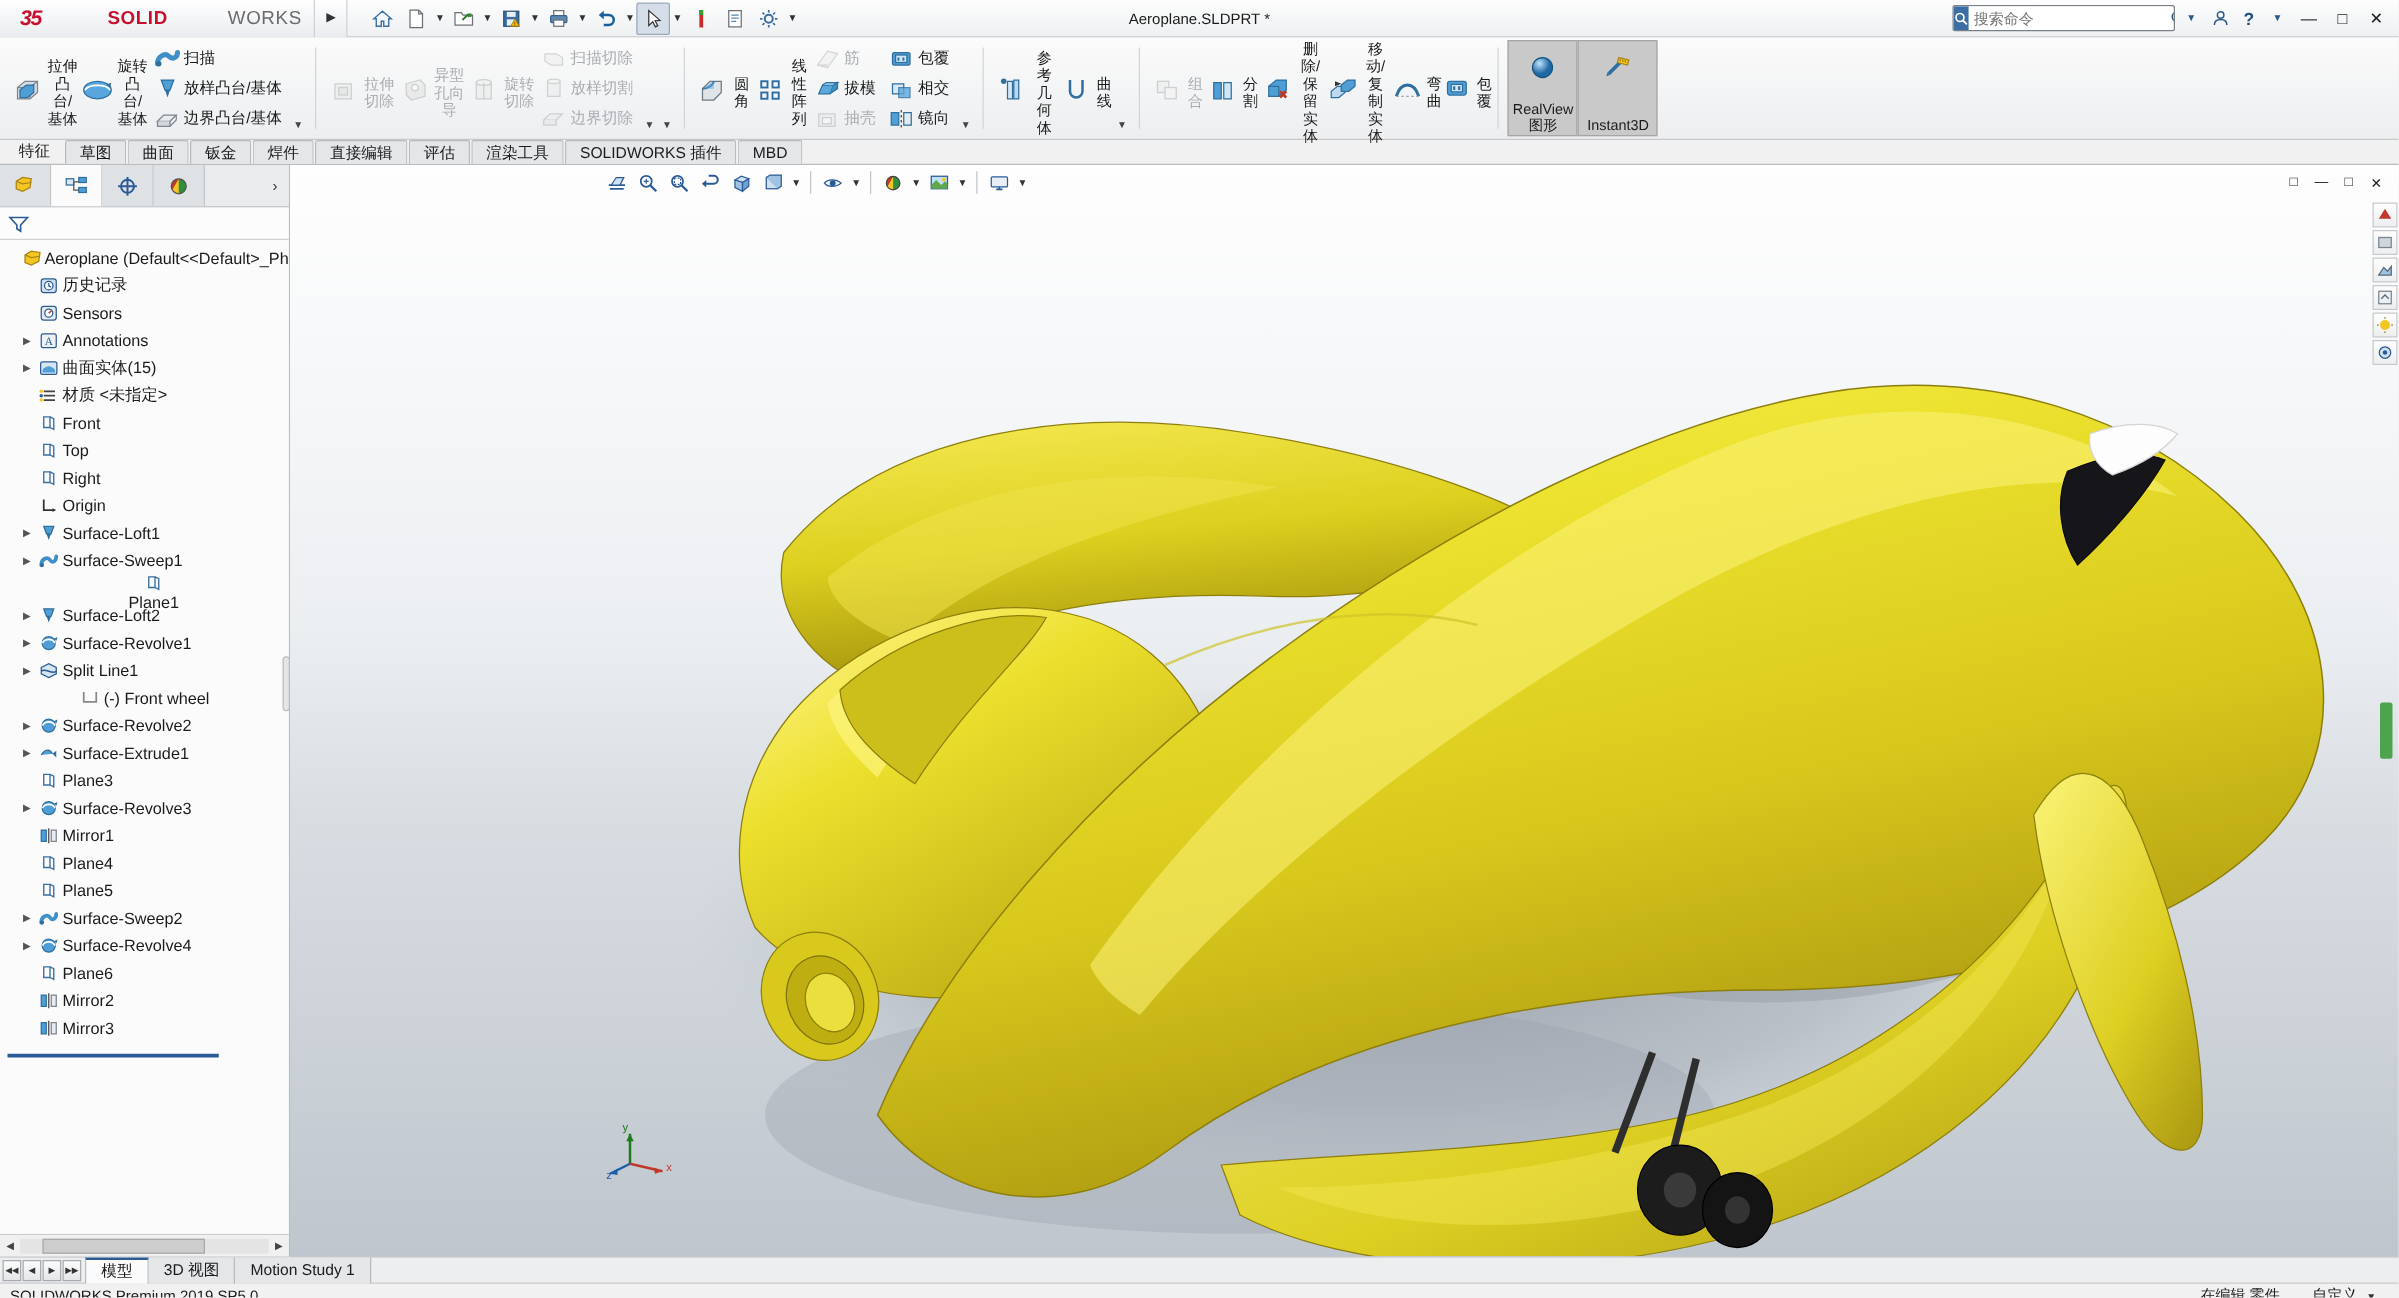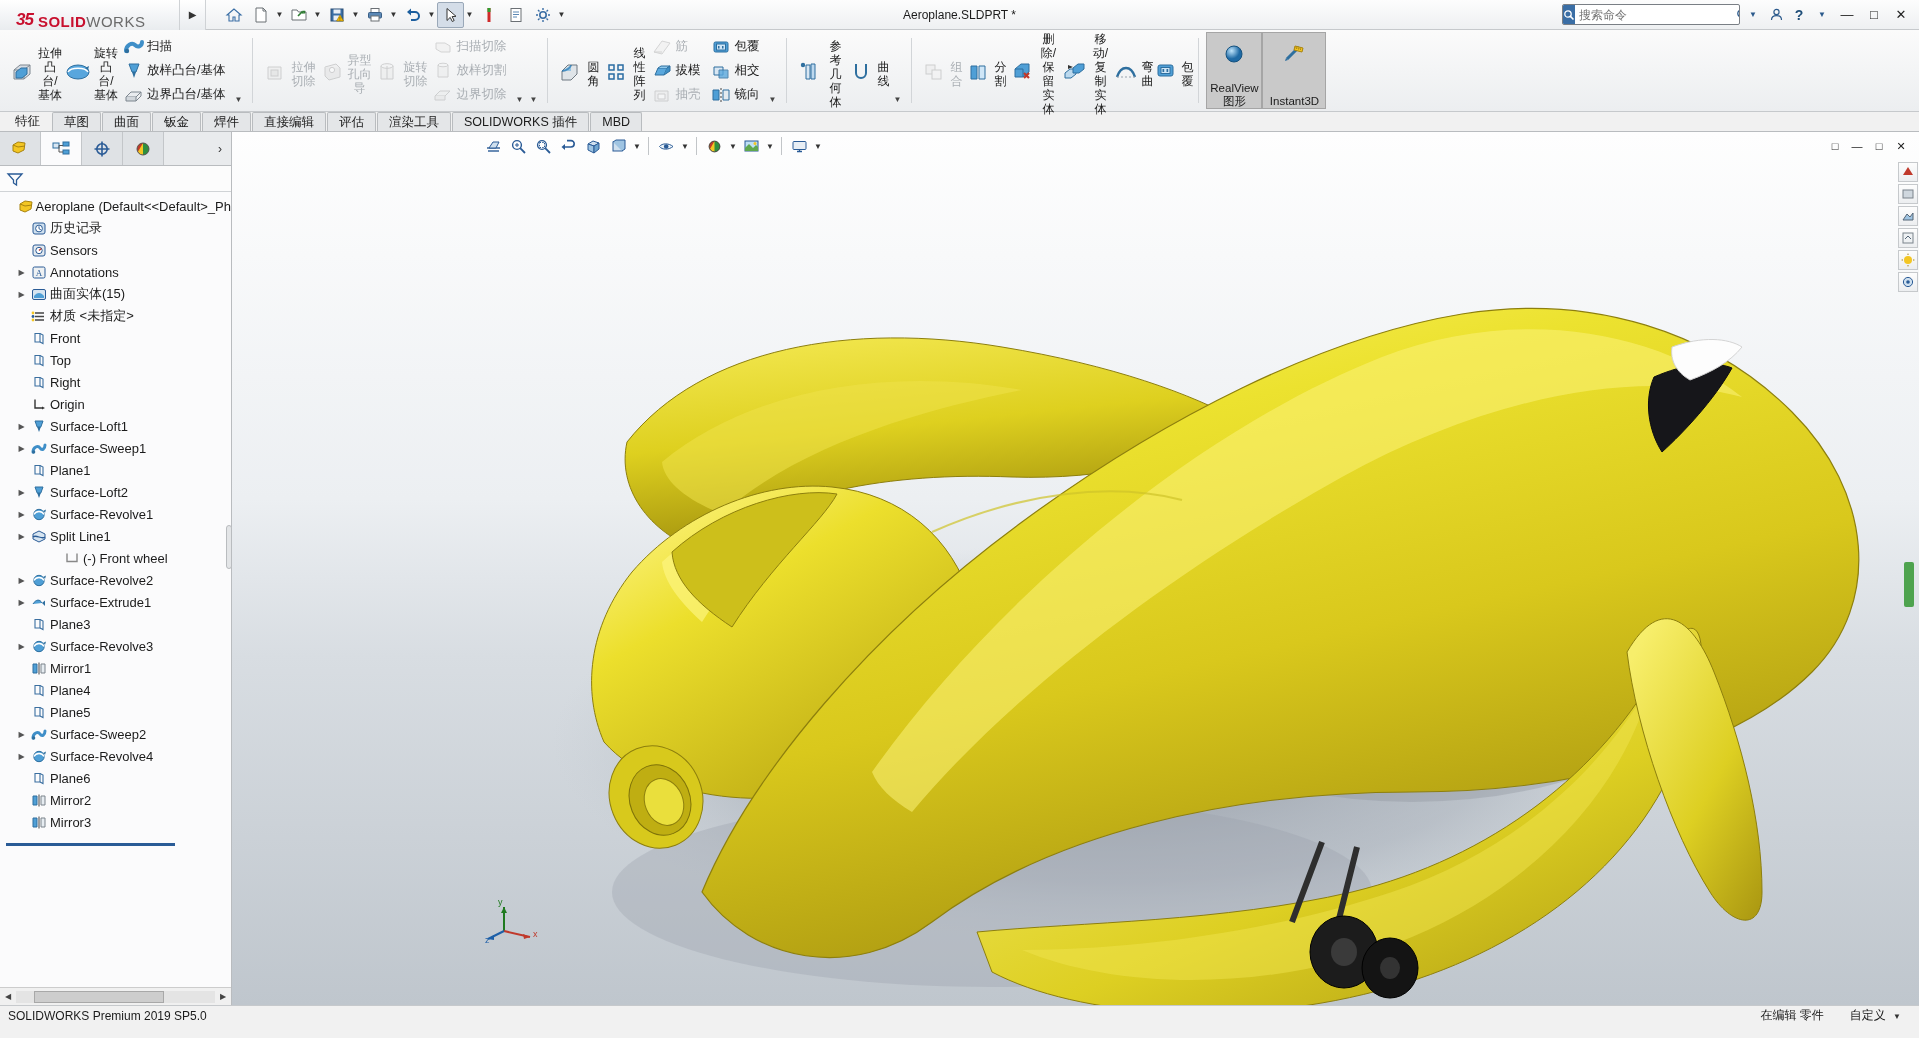--- a/index.html
+++ b/index.html
@@ -14,24 +14,25 @@
   #app { position: relative; width: 1919px; height: 1038px; background: #f1f1f1; }
 
   
   .titlebar {
     position: relative; height: 30px;
     background: linear-gradient(#fdfdfd, #eef0f2);
     border-bottom: 1px solid #c6c9cc;
     display: flex; align-items: center;
   }
   .sw-logo {
-    display: flex; align-items: flex-end; padding: 0 10px 0 16px;
+    display: flex; align-items: center; padding: 0 10px 0 16px;
     height: 30px; min-width: 180px;
     background: linear-gradient(#ffffff, #e9ecef);
     border-right: 1px solid #cfd2d5;
+    gap: 48px;
   }
   .sw-logo .ds { color: #c8102e; font-weight: bold; font-size: 17px; font-style: italic; letter-spacing: -1px; }
   .sw-logo .solid { color: #c8102e; font-weight: bold; font-size: 15px; letter-spacing: .5px; margin-left:5px;}
   .sw-logo .works { color: #6b6b6b; font-weight: normal; font-size: 15px; letter-spacing: .5px; }
   .tb-arrow {
     width: 26px; height: 30px; display:flex; align-items:center; justify-content:center;
     border-right: 1px solid #cfd2d5; background: linear-gradient(#fff,#e9ecef);
     font-size: 10px; color:#333;
   }
   .qat { display: flex; align-items: center; gap: 0px; padding-left: 14px; }
@@ -810,21 +811,21 @@
             <div class="trow" style="padding-left: 15px;">
               <span class="exp">▶</span>
               <span class="ti">
                 <svg width="16" height="15" viewBox="0 0 16 15">
                   <path d="M2 11c0-5 5-7 7-4s5 1 5-3" fill="none" stroke="#3f8fc8" stroke-width="3" stroke-linecap="round"></path>
                   <circle cx="2.6" cy="11" r="1.7" fill="#2e6f9f"></circle>
                 </svg>
               </span>
               <span class="tl">Surface-Sweep1</span>
             </div>
-            <div class="trow" style="padding-left: 15px;">
+            <div class="trow" style="padding-left: 15px; flex-direction: column;">
               <span class="exp"></span>
               <span class="ti">
                 <svg width="16" height="15" viewBox="0 0 16 15">
                   <path d="M4 2.5h5v8.5H4z" fill="none" stroke="#3b6fa0" stroke-width="1.1"></path>
                   <path d="M9 2.5l3 1.5v8.5l-3-1.5" fill="none" stroke="#3b6fa0" stroke-width="1.1"></path>
                 </svg>
               </span>
               <span class="tl">Plane1</span>
             </div>
             <div class="trow" style="padding-left: 15px;">
@@ -1211,20 +1212,31 @@
         <path d="M46 52 l-7 -3 1 5z" fill="#c0392b"></path>
         <path d="M20 46 L4 54" stroke="#1d5fa8" stroke-width="2"></path>
         <path d="M4 54 l6 -4 0 5z" fill="#1d5fa8"></path>
         <text x="14" y="20" font-size="9" fill="#1f7a1f" font-family="Liberation Sans, sans-serif">y</text>
         <text x="49" y="52" font-size="9" fill="#c0392b" font-family="Liberation Sans, sans-serif">x</text>
         <text x="1" y="58" font-size="9" fill="#1d5fa8" font-family="Liberation Sans, sans-serif">z</text>
       </svg>
     </div>
   </div>
 
+  <div class="btmtabs">
+    <div class="navbtns">
+      <div class="navbtn">◀◀</div>
+      <div class="navbtn">◀</div>
+      <div class="navbtn">▶</div>
+      <div class="navbtn">▶▶</div>
+    </div>
+    <div class="btab active first"><span>模型</span></div>
+    <div class="btab"><span>3D 视图</span></div>
+    <div class="btab"><span>Motion Study 1</span></div>
+  </div>
 
   <div class="statusbar">
     <span>SOLIDWORKS Premium 2019 SP5.0</span>
     <div class="sb-right">
       <span>在编辑 零件</span>
       <span>
         <span>自定义</span>
         <span class="sb-caret">▼</span>
       </span>
     </div>

